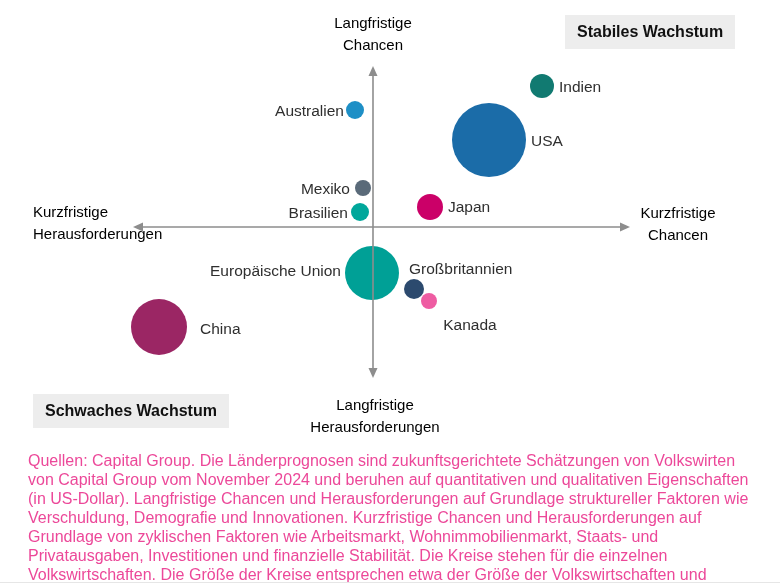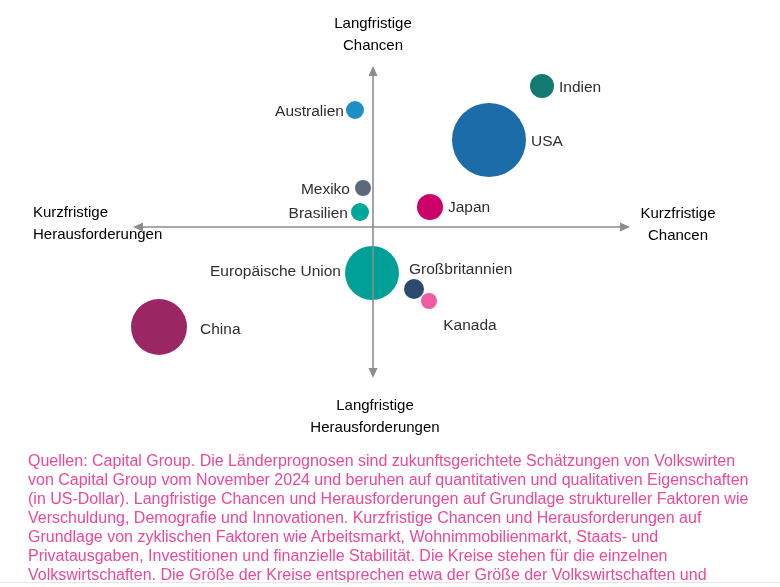--- a/index.html
+++ b/index.html
@@ -78,21 +78,23 @@
     <div class="axis-label axis-left">
       <div>Kurzfristige</div>
       <div>Herausforderungen</div>
     </div>
 
     <div class="axis-label axis-right">
       <div>Kurzfristige</div>
       <div>Chancen</div>
     </div>
 
+    <div class="badge badge-top-right">Stabiles Wachstum</div>
 
+    <div class="badge badge-bottom-left">Schwaches Wachstum</div>
 
   </div>
 
   <p class="footnote">Quellen: Capital Group. Die Länderprognosen sind zukunftsgerichtete Schätzungen von Volkswirten von Capital Group vom November 2024 und beruhen auf quantitativen und qualitativen Eigenschaften (in US-Dollar). Langfristige Chancen und Herausforderungen auf Grundlage struktureller Faktoren wie Verschuldung, Demografie und Innovationen. Kurzfristige Chancen und Herausforderungen auf Grundlage von zyklischen Faktoren wie Arbeitsmarkt, Wohnimmobilienmarkt, Staats- und Privatausgaben, Investitionen und finanzielle Stabilität. Die Kreise stehen für die einzelnen Volkswirtschaften. Die Größe der Kreise entsprechen etwa der Größe der Volkswirtschaften und dienen nur zur Illustration.</p>
 
   <div class="divider"></div>
 
 </div>
 
 </body></html>

